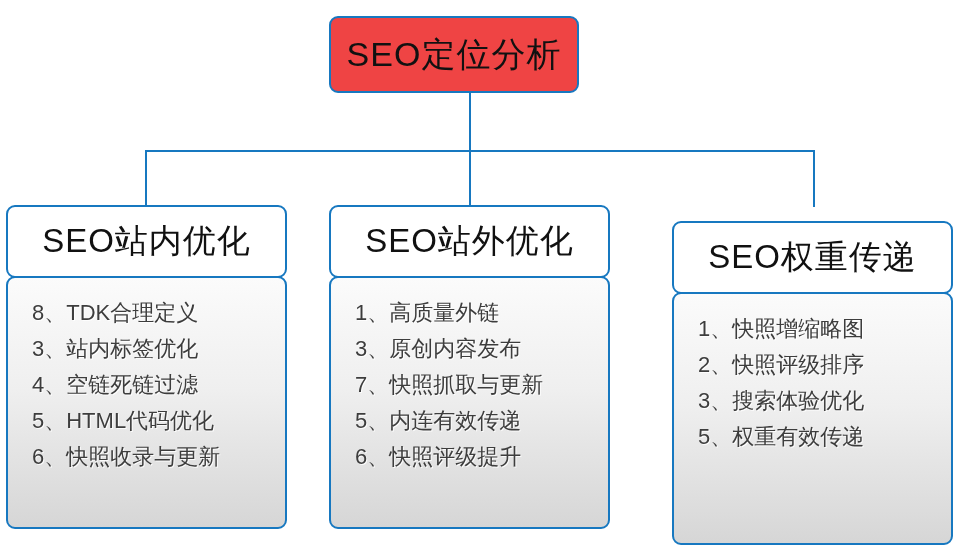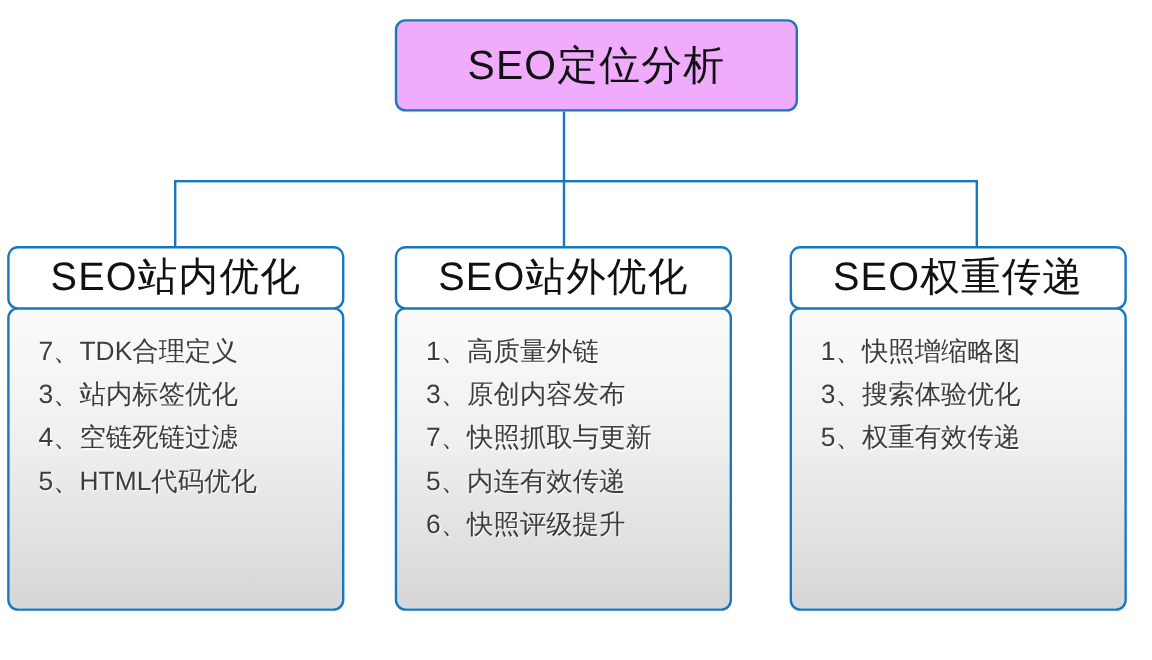--- a/index.html
+++ b/index.html
@@ -2,28 +2,28 @@
 <html><head>
 <meta charset="utf-8">
 <style>
   html,body{margin:0;padding:0;background:#ffffff;}
   .canvas{
     position:relative;width:960px;height:550px;background:#ffffff;overflow:hidden;
     font-family:"Liberation Sans","DejaVu Sans",sans-serif;
   }
   .line{position:absolute;background:var(--accent,#1778c0);}
   .node-root{
-    position:absolute;left:329px;top:16px;width:336px;height:77px;
+    position:absolute;left:329px;top:16px;width:250px;height:77px;
     box-sizing:border-box;border:2px solid var(--accent,#1778c0);border-radius:9px;
-    background:#f0abfc;display:flex;align-items:center;justify-content:center;
+    background:#ef4444;display:flex;align-items:center;justify-content:center;
     font-size:34px;color:#111111;letter-spacing:1px;
   }
   .col{position:absolute;top:205px;width:281px;}
   .col-header{
-    box-sizing:border-box;height:53px;border:2px solid var(--accent,#1778c0);
+    box-sizing:border-box;height:73px;border:2px solid var(--accent,#1778c0);
     border-radius:9px;background:#ffffff;display:flex;align-items:center;justify-content:center;
     font-size:33px;color:#111111;letter-spacing:1px;position:relative;z-index:2;
   }
   .col-body{
     box-sizing:border-box;height:253px;margin-top:-2px;position:relative;z-index:1;
     border:2px solid var(--accent,#1778c0);border-radius:9px;
     background:linear-gradient(to bottom,#fbfbfb 0%,#efefef 45%,#d6d6d6 100%);
     padding:17px 10px 0 24px;
   }
   .item{
@@ -44,44 +44,46 @@
   <div class="line" style="left:145px;top:150px;width:670px;height:2px;"></div>
   <div class="line" style="left:145px;top:150px;width:2px;height:57px;"></div>
   <div class="line" style="left:469px;top:150px;width:2px;height:57px;"></div>
   <div class="line" style="left:813px;top:150px;width:2px;height:57px;"></div>
 
   <div class="col" style="left:6px;">
     <div class="col-header">
       <span>SEO站内优化</span>
     </div>
     <div class="col-body">
-      <div class="item">7、TDK合理定义</div>
+      <div class="item">8、TDK合理定义</div>
       <div class="item">3、站内标签优化</div>
       <div class="item">4、空链死链过滤</div>
       <div class="item">5、HTML代码优化</div>
+      <div class="item">6、快照收录与更新</div>
     </div>
   </div>
 
   <div class="col" style="left:329px;">
     <div class="col-header">
       <span>SEO站外优化</span>
     </div>
     <div class="col-body">
       <div class="item">1、高质量外链</div>
       <div class="item">3、原创内容发布</div>
       <div class="item">7、快照抓取与更新</div>
       <div class="item">5、内连有效传递</div>
       <div class="item">6、快照评级提升</div>
     </div>
   </div>
 
-  <div class="col" style="left:658px;">
+  <div class="col" style="left:672px;margin-top:16px;">
     <div class="col-header">
       <span>SEO权重传递</span>
     </div>
     <div class="col-body">
       <div class="item">1、快照增缩略图</div>
+      <div class="item">2、快照评级排序</div>
       <div class="item">3、搜索体验优化</div>
       <div class="item">5、权重有效传递</div>
     </div>
   </div>
 
 </div>
 
 </body></html>

